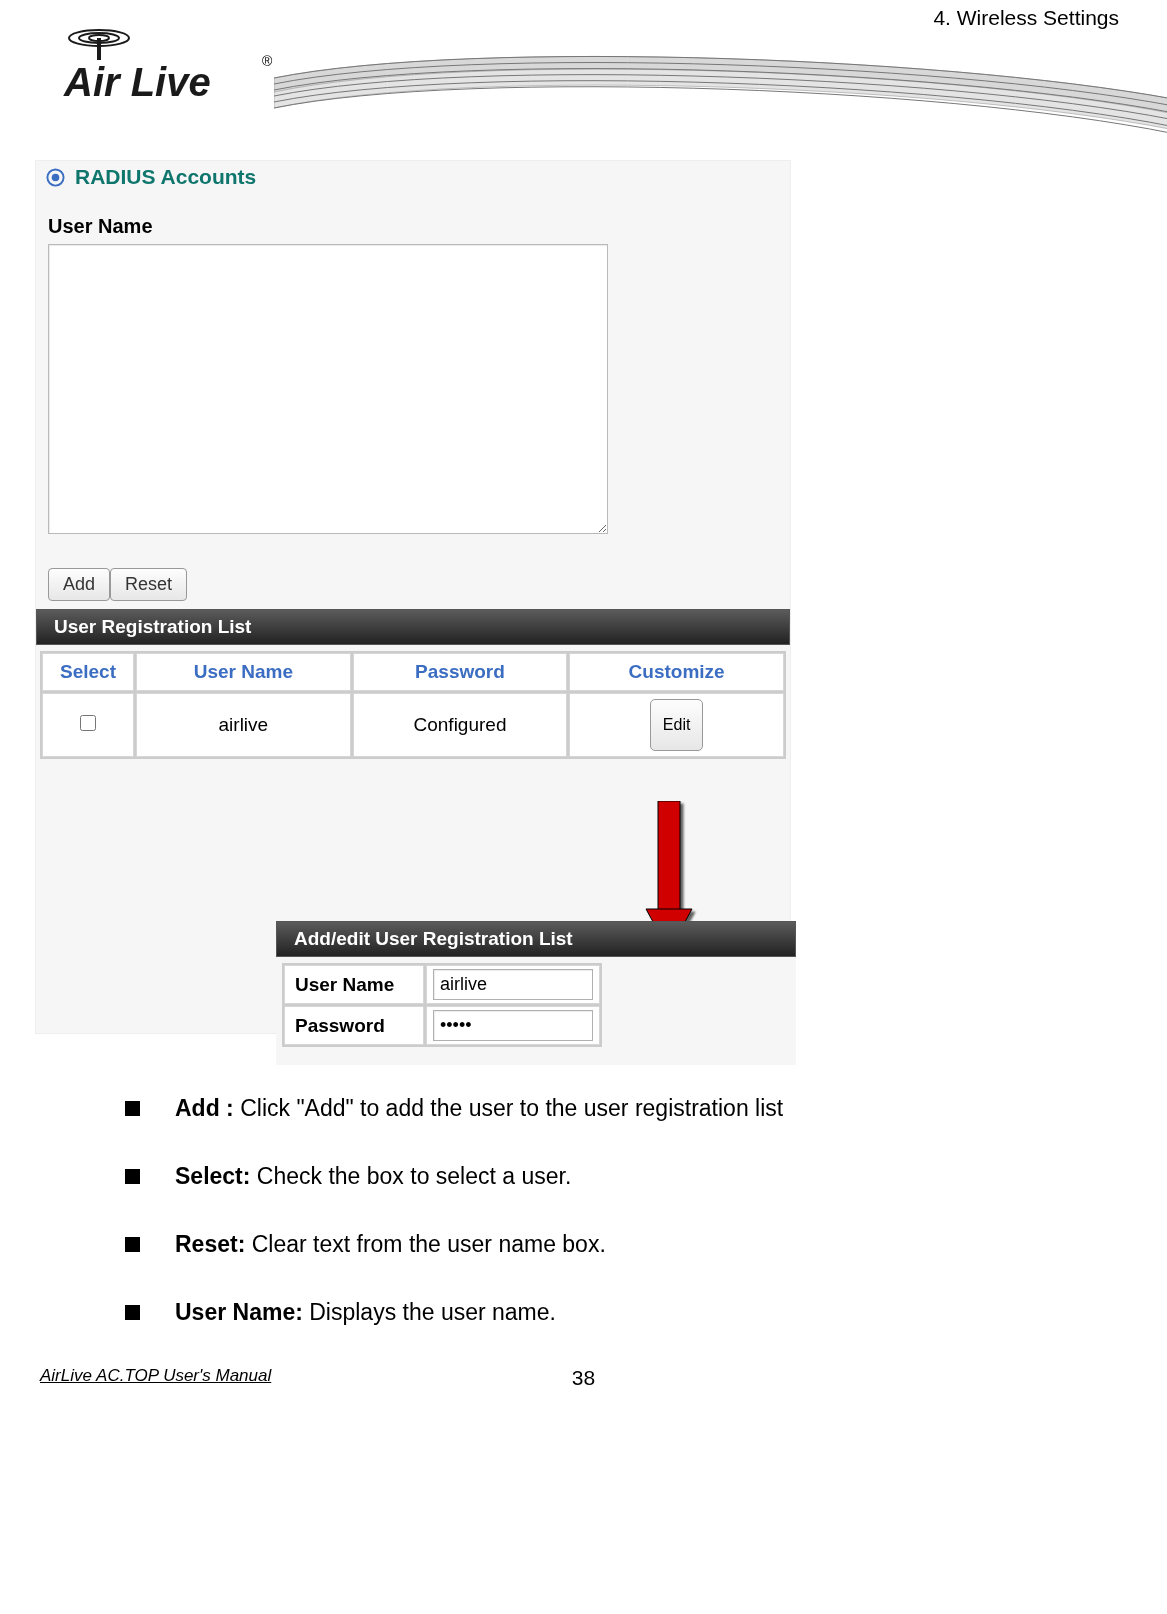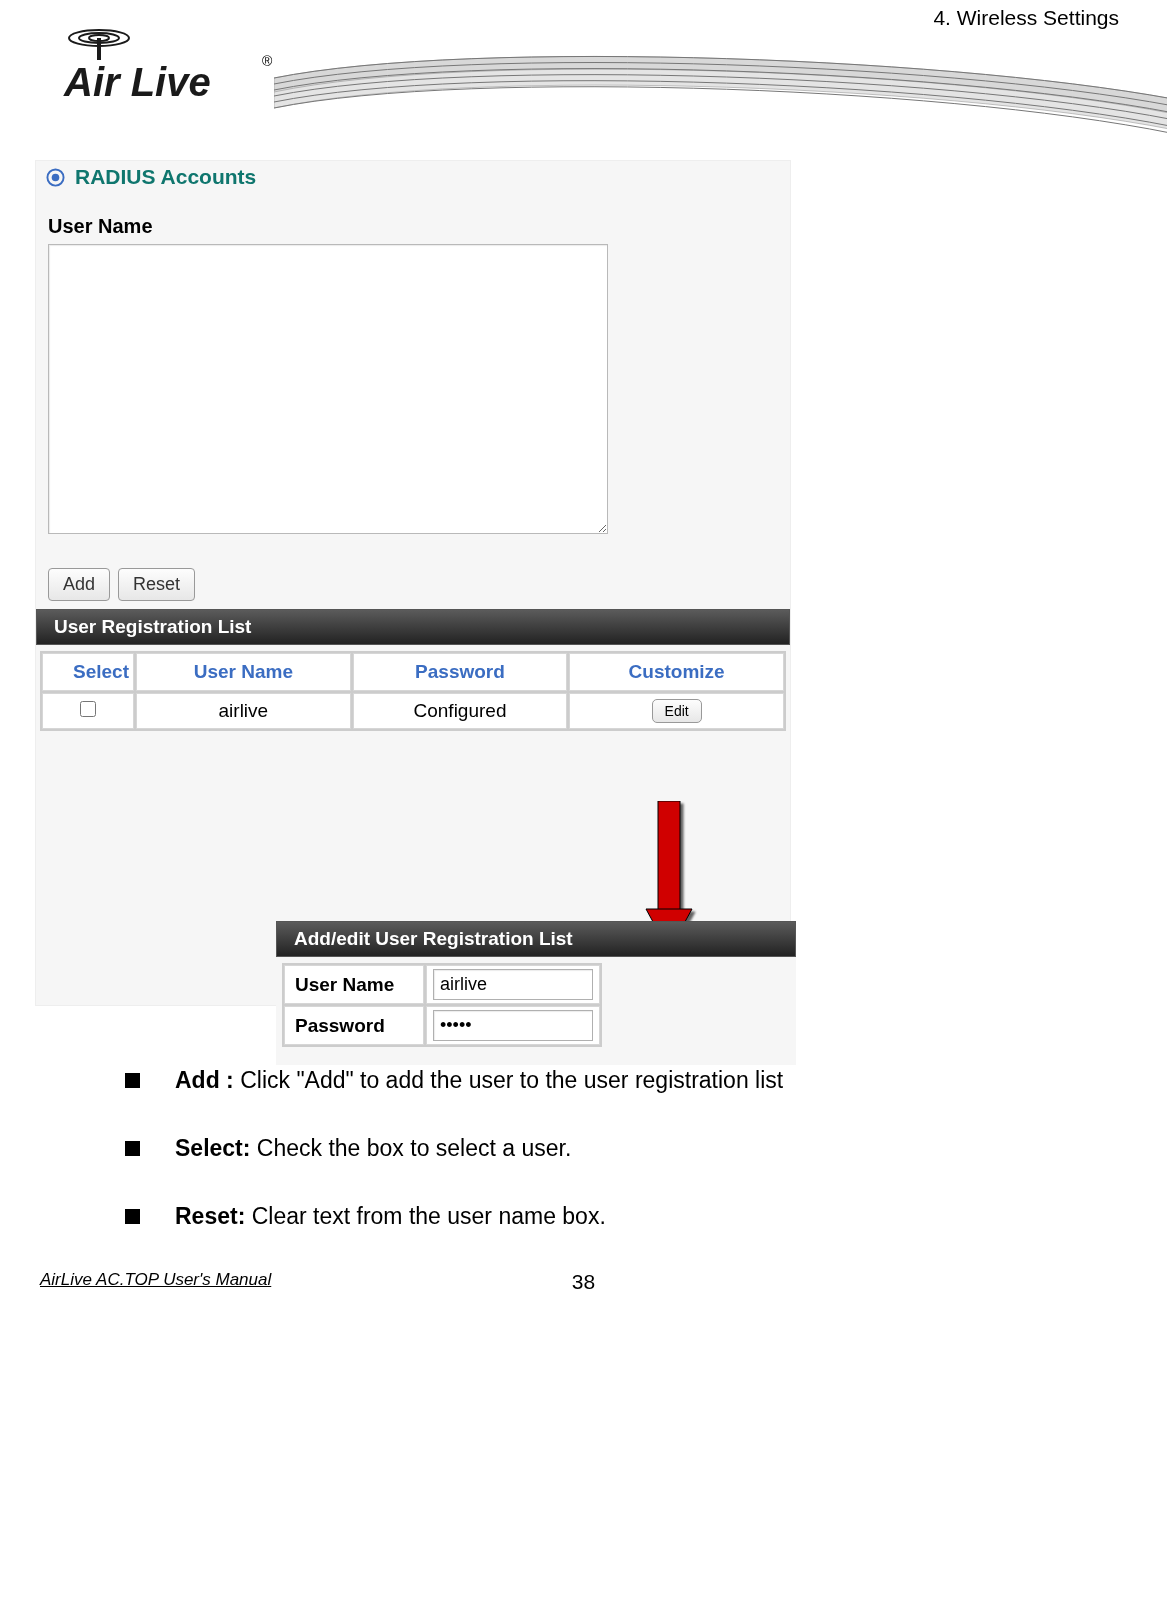--- a/index.html
+++ b/index.html
@@ -75,21 +75,20 @@
     border: 1px solid #b9b9b9;
     background: #fff;
     position: relative;
     box-shadow: inset 1px 1px 1px rgba(0,0,0,0.08);
     resize: both;
     overflow: auto;
   }
   .btn-row {
     padding: 30px 0 8px 12px;
     display: flex;
-    gap: 8px;
   }
   .btn {
     background: linear-gradient(#fdfdfd, #e7e7e7);
     border: 1px solid #999;
     border-radius: 4px;
     padding: 5px 14px;
     font-size: 18px;
     font-family: Arial, sans-serif;
     color: #333;
     cursor: pointer;
@@ -126,25 +125,25 @@
     padding: 5px 4px;
     border: 1px solid #d6d6d6;
   }
   table.reg td input[type=checkbox]{
     width:16px;height:16px;
   }
   .edit-btn {
     background: linear-gradient(#fdfdfd, #e7e7e7);
     border: 1px solid #999;
     border-radius: 5px;
-    padding: 3px 12px;
-    font-size: 14px;
+    padding: 16px 12px;
+    font-size: 16px;
     cursor: pointer;
   }
-  .col-select { width: 90px; text-align: right; }
+  .col-select { width: 90px; }
   .col-un { width: 210px; }
   .col-pw { width: 210px; }
   .col-cz { width: 210px; }
   
   .edit-panel {
     position: absolute;
     left: 240px;
     top: 760px;
     width: 520px;
     background: #f6f6f6;
@@ -321,19 +320,20 @@
       </tbody>
         </table>
     </div>
     <div style="height:270px;"></div>
   </div>
 
   <ul class="notes">
     <li><b>Add :</b><span> Click "Add" to add the user to the user registration list</span></li>
     <li><b>Select:</b><span> Check the box to select a user.</span></li>
     <li><b>Reset:</b><span> Clear text from the user name box.</span></li>
+    <li><b>User Name:</b><span> Displays the user name.</span></li>
   </ul>
 </div>
 
 <div class="footer">
   <span class="footer-left">AirLive AC.TOP User's Manual</span>
   <span class="footer-page">38</span>
 </div>
 
 </body></html>

